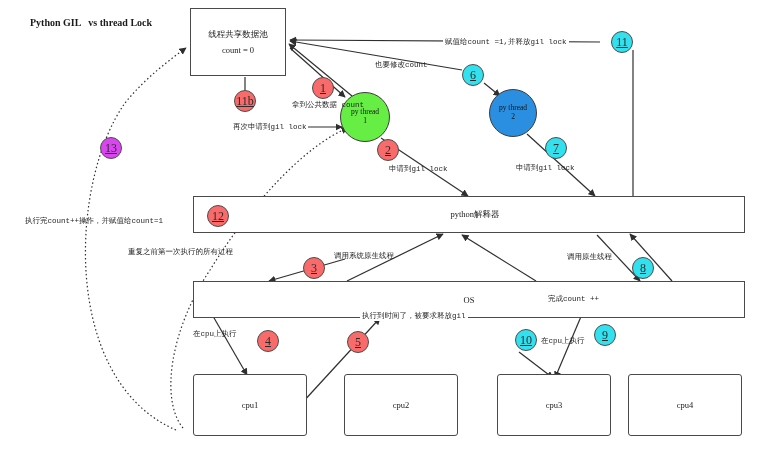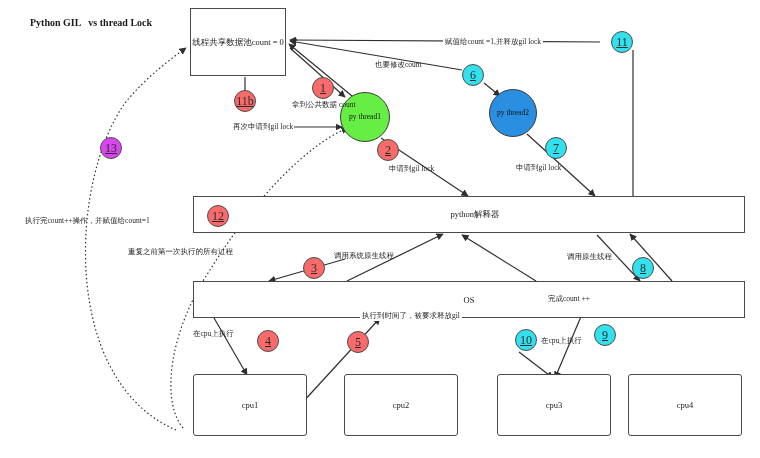--- a/index.html
+++ b/index.html
@@ -26,21 +26,21 @@
     color: #1a1a1a;
     white-space: pre;
     font-family: "Liberation Serif", "DejaVu Serif", serif;
   }
   .box {
     position: absolute;
     box-sizing: border-box;
     border: 1.3px solid #4a4a4a;
     background: #ffffff;
     display: flex;
-    flex-direction: row;
+    flex-direction: column;
     align-items: center;
     justify-content: center;
     color: #1a1a1a;
     font-size: 8.5px;
     line-height: 1.9;
     text-align: center;
   }
   .box .l1 { display:block; }
   .box .l2 { display:block; }
   .bar {
@@ -53,20 +53,21 @@
     justify-content: center;
     color: #1a1a1a;
     font-size: 8.5px;
   }
   .tnode {
     position: absolute;
     box-sizing: border-box;
     border-radius: 50%;
     border: 1.2px solid #3c3c3c;
     display: flex;
+    flex-direction: column;
     align-items: center;
     justify-content: center;
     color: #141414;
     font-size: 7.5px;
     line-height: 1.15;
     text-align: left;
   }
   .num {
     position: absolute;
     box-sizing: border-box;
@@ -77,21 +78,21 @@
     justify-content: center;
     color: #2b2b2b;
     font-size: 12px;
     text-decoration: underline;
   }
   .lbl {
     position: absolute;
     font-size: 7.5px;
     color: #1f1f1f;
     white-space: nowrap;
-    font-family: Liberation Serif, serif;
+    font-family: Liberation Mono, monospace;
   }
 </style>
 </head>
 <body>
 
 <div id="canvas">
 
   <svg id="edges" viewBox="0 0 760 458" xmlns="http://www.w3.org/2000/svg">
     <defs>
       <marker id="ah" viewBox="0 0 10 10" refX="9" refY="5" markerWidth="6" markerHeight="6" orient="auto-start-reverse">

